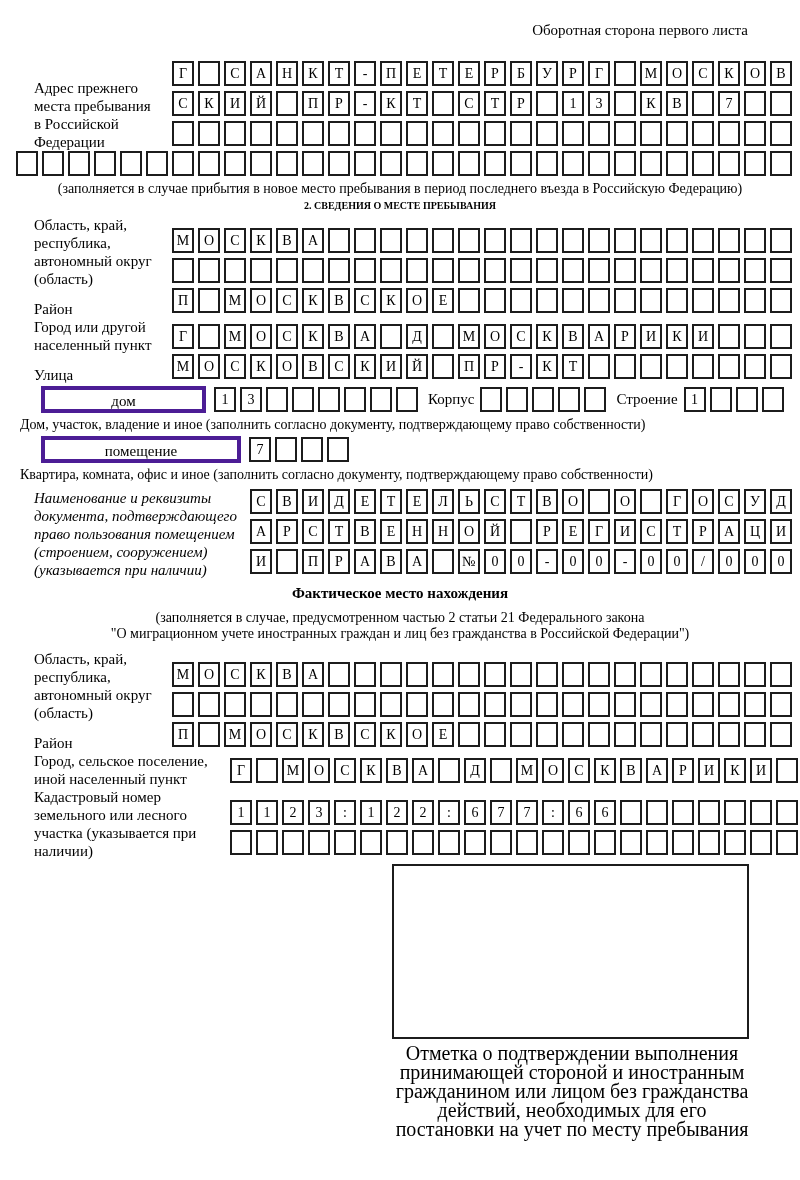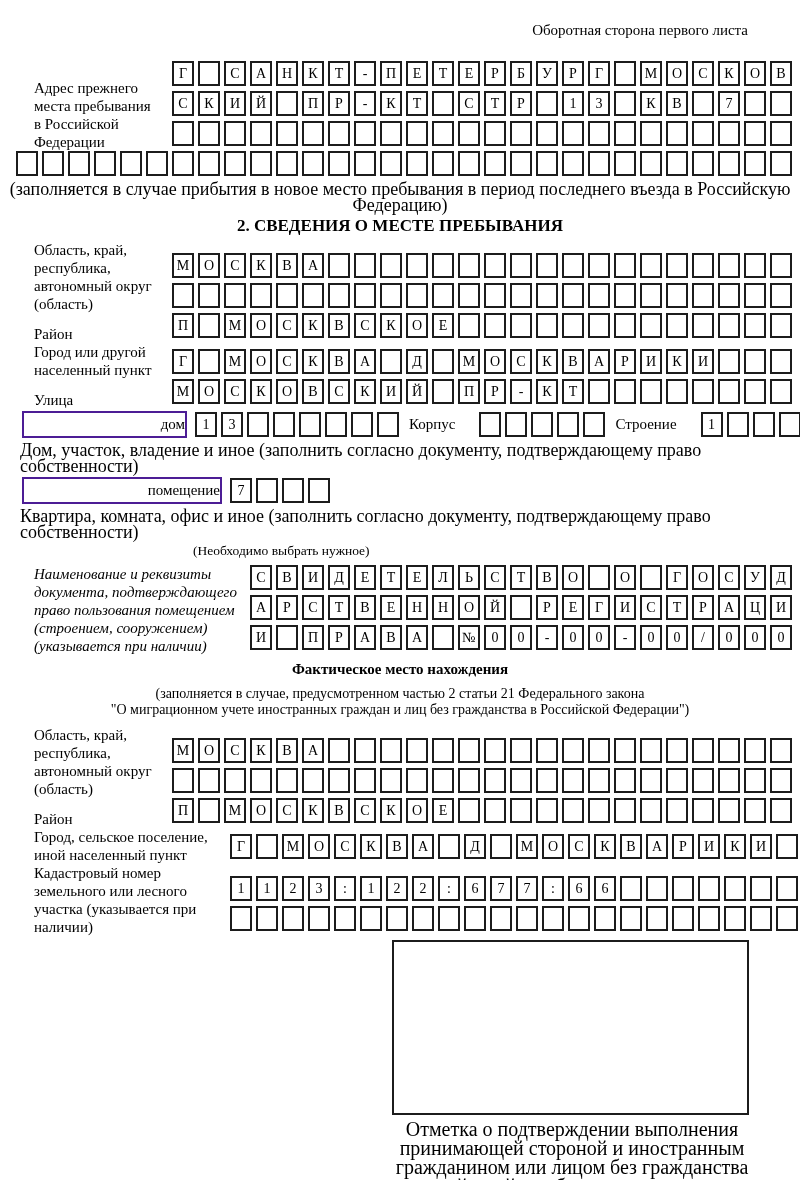--- a/index.html
+++ b/index.html
@@ -24,33 +24,33 @@
   .grid { display: flex; gap: 4px; justify-content: flex-end; margin-bottom: 5px; }
   .grid.inline { margin-bottom: 0; }
   .cell {
     flex: 0 0 22px; width: 22px; height: 25px;
     border: 2px solid #1c1c1c; background: #fff;
     display: flex; align-items: center; justify-content: center;
     font-size: 14px; line-height: 1;
   }
   .fullrow { margin-top: 0; }
 
-  .caption { font-size: 18px; line-height: 16px; font-family: Liberation Serif, serif; }
+  .caption { font-size: 14px; line-height: 16px; font-family: Liberation Serif, serif; }
   .center { text-align: center; }
 
-  .sec-title { text-align: center; font-weight: bold; font-size: 17px; margin: 3px 0 5px; }
+  .sec-title { text-align: center; font-weight: bold; font-size: 10px; margin: 3px 0 5px; }
 
   .domrow { display: flex; align-items: center; margin-top: 2px; }
   .bigbox {
-    height: 27px; border: 2px solid #4c1d95; text-align: right;
-    font-size: 15px; line-height: 23px; margin-left: 14px; flex-shrink: 0;
+    height: 27px; border: 4px solid #4c1d95; text-align: center;
+    font-size: 15px; line-height: 23px; margin-left: 33px; flex-shrink: 0;
   }
   .bigbox.dom { width: 165px; }
   .bigbox.kvart { width: 200px; }
-  .inline-lbl { font-size: 15px; padding: 0 24px 0 10px; white-space: nowrap; }
+  .inline-lbl { font-size: 15px; padding: 0 6px 0 10px; white-space: nowrap; }
   .gap8 { margin-left: 8px; }
 
   .rowcap { margin: 4px 12px 3px; }
 
   .stayrow { display: flex; align-items: center; margin-top: 6px; font-size: 15px; }
   .stay-label { padding-left: 26px; }
   .cbox {
     width: 21px; height: 21px; border: 2px solid #1c1c1c;
     display: inline-flex; align-items: center; justify-content: center;
     font-size: 13px; font-weight: bold; flex-shrink: 0;
@@ -380,21 +380,20 @@
     <div class="bigbox kvart">помещение</div>
     <div class="grid inline gap8">
         <span class="cell">7</span>
         <span class="cell"></span>
         <span class="cell"></span>
         <span class="cell"></span>
       </div>
   </div>
   <div class="caption rowcap">Квартира, комната, офис и иное (заполнить согласно документу, подтверждающему право собственности)</div>
 
-  <div class="stay-note">(Необходимо выбрать нужное)</div>
 
   <div class="frow doc-block">
     <div class="lbl w240">Наименование и реквизиты документа, подтверждающего право пользования помещением (строением, сооружением) (указывается при наличии)</div>
     <div class="gridcol">
       <div class="grid">
           <span class="cell">С</span>
           <span class="cell">В</span>
           <span class="cell">И</span>
           <span class="cell">Д</span>
           <span class="cell">Е</span>

